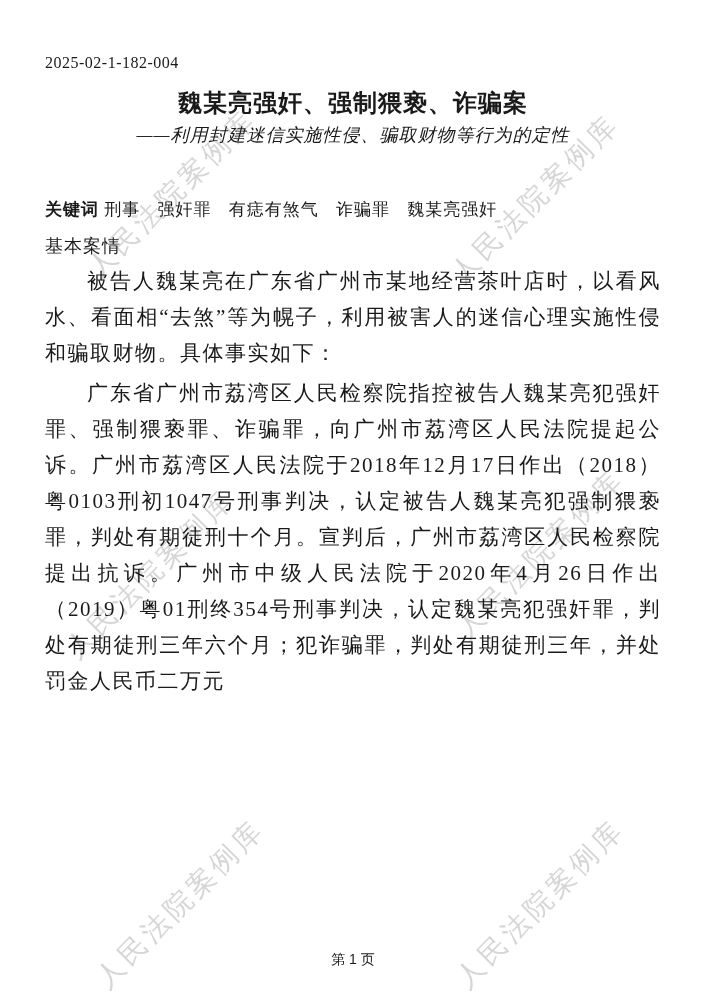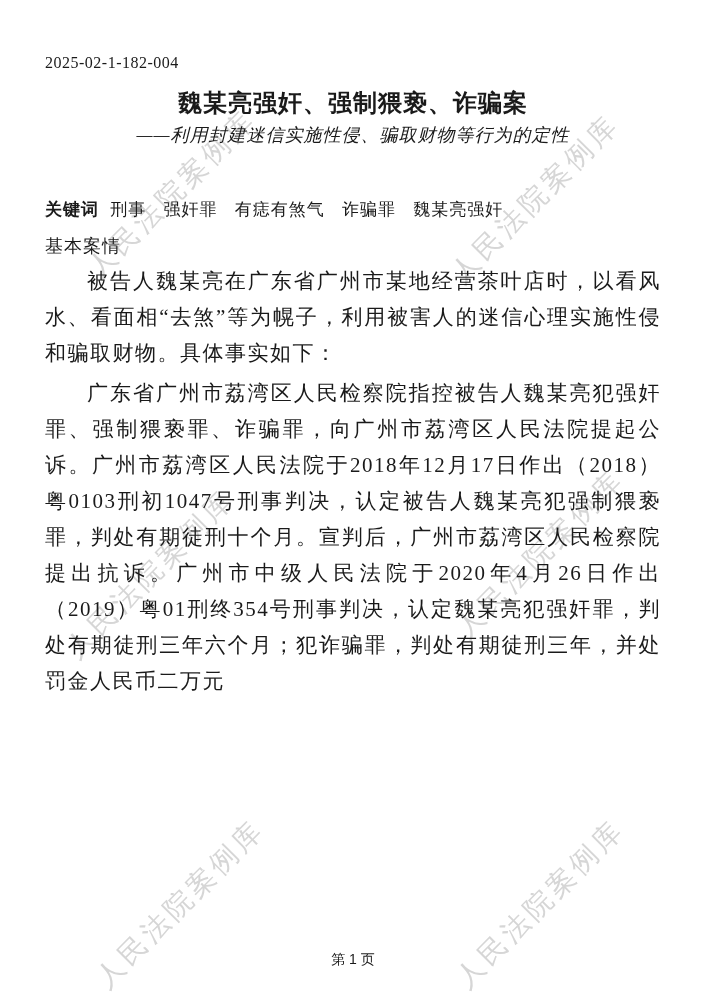--- a/index.html
+++ b/index.html
@@ -69,21 +69,21 @@
     letter-spacing: 1px;
   }
   .keywords-line {
     margin-top: 50px;
     font-size: 17px;
     line-height: 26px;
   }
   .kw-label {
     font-weight: 700;
     font-family: Liberation Serif, serif;
-    margin-right: 7px;
+    margin-right: 1px;
     letter-spacing: 1px;
   }
   .kw-item { margin-right: 13px; letter-spacing: 1px; }
   .section-heading {
     margin: 10px 0 0;
     font-size: 18px;
     font-weight: 400;
     font-family: "Liberation Sans", sans-serif;
     line-height: 26px;
     letter-spacing: 1px;

